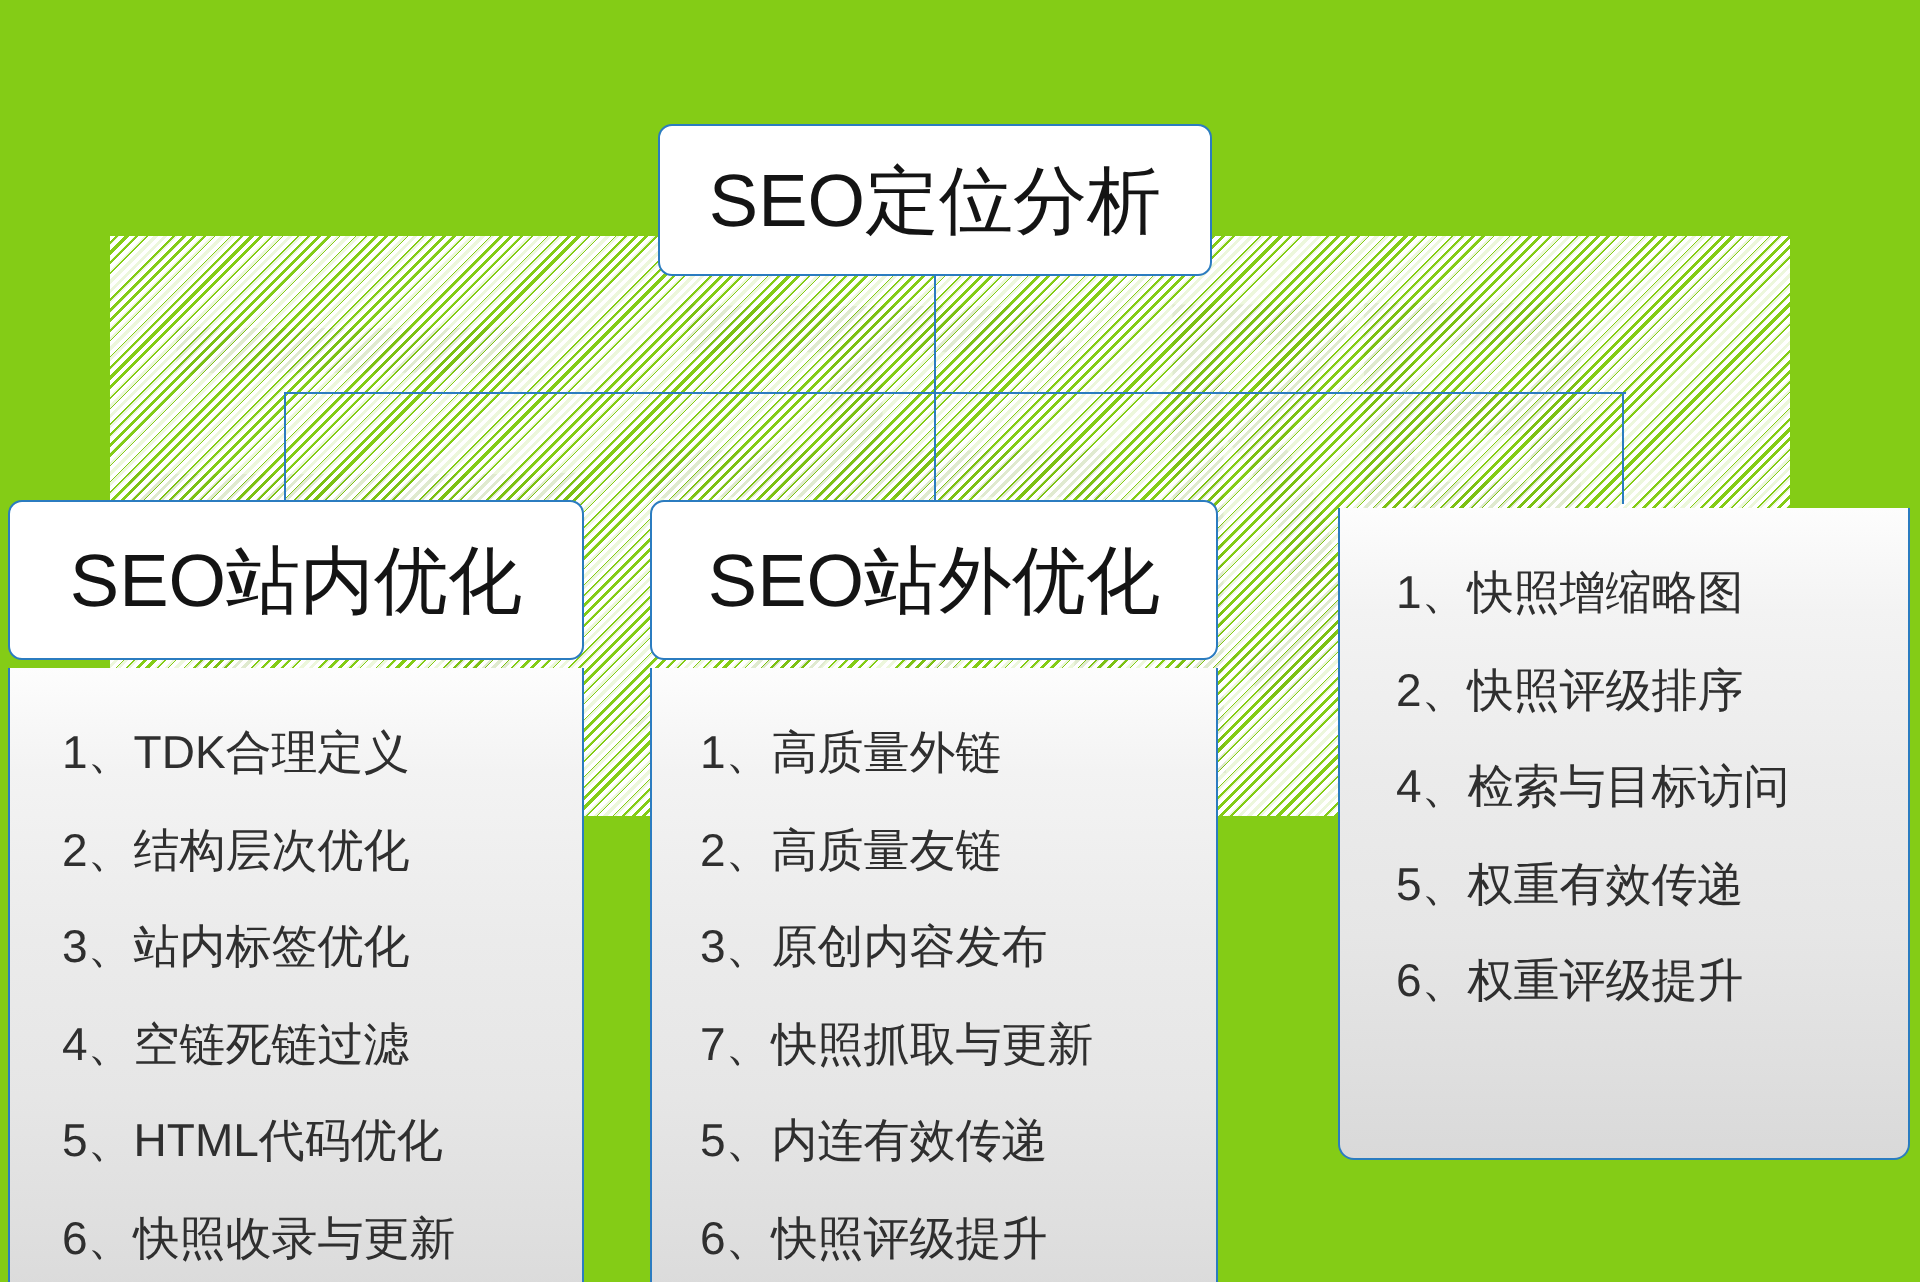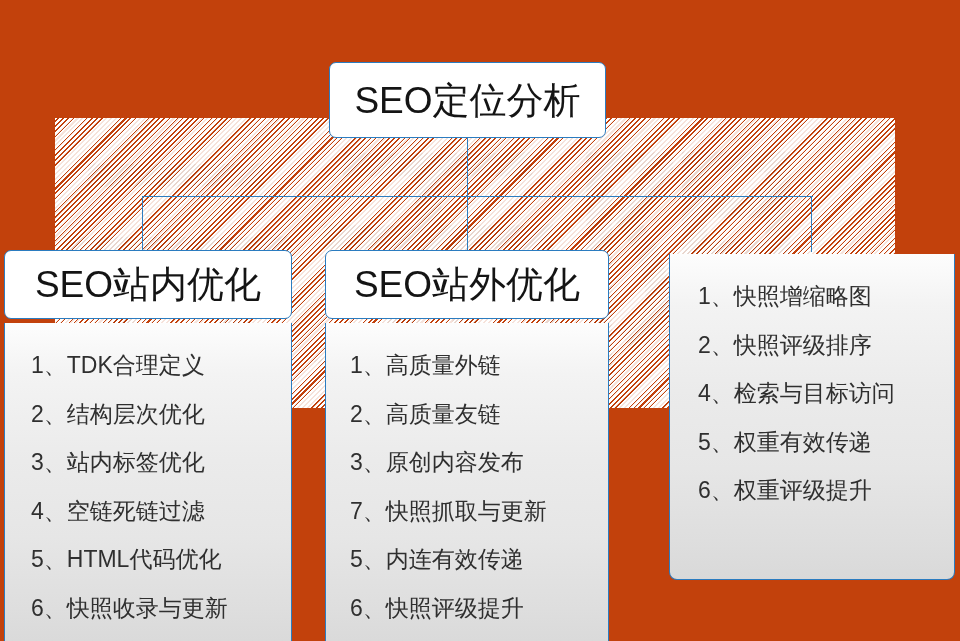--- a/index.html
+++ b/index.html
@@ -11,21 +11,21 @@
     height: 641px;
     background: #ffffff;
     font-family: "Liberation Sans", "DejaVu Sans", sans-serif;
     overflow: hidden;
   }
 
   #stage {
     position: relative;
     width: 960px;
     height: 641px;
-    background: #c2410c;
+    background: #84cc16;
   }
 
   
   #watermark {
     position: absolute;
     left: 55px;
     top: 118px;
     width: 840px;
     height: 290px;
     display: flex;
@@ -115,21 +115,21 @@
     position: absolute;
     top: 250px;
     width: 288px;
   }
   .column.col-0 { left: 4px;   width: 288px; }
   .column.col-1 { left: 325px; width: 284px; }
   .column.col-2 { left: 669px; width: 286px; }
 
   .col-header {
     box-sizing: border-box;
-    height: 69px;
+    height: 80px;
     border: 1.5px solid #2b7cc0;
     border-radius: 7px;
     background: #ffffff;
     display: flex;
     align-items: center;
     justify-content: center;
   }
   .col-header .col-title {
     font-size: 37px;
     color: #141414;

